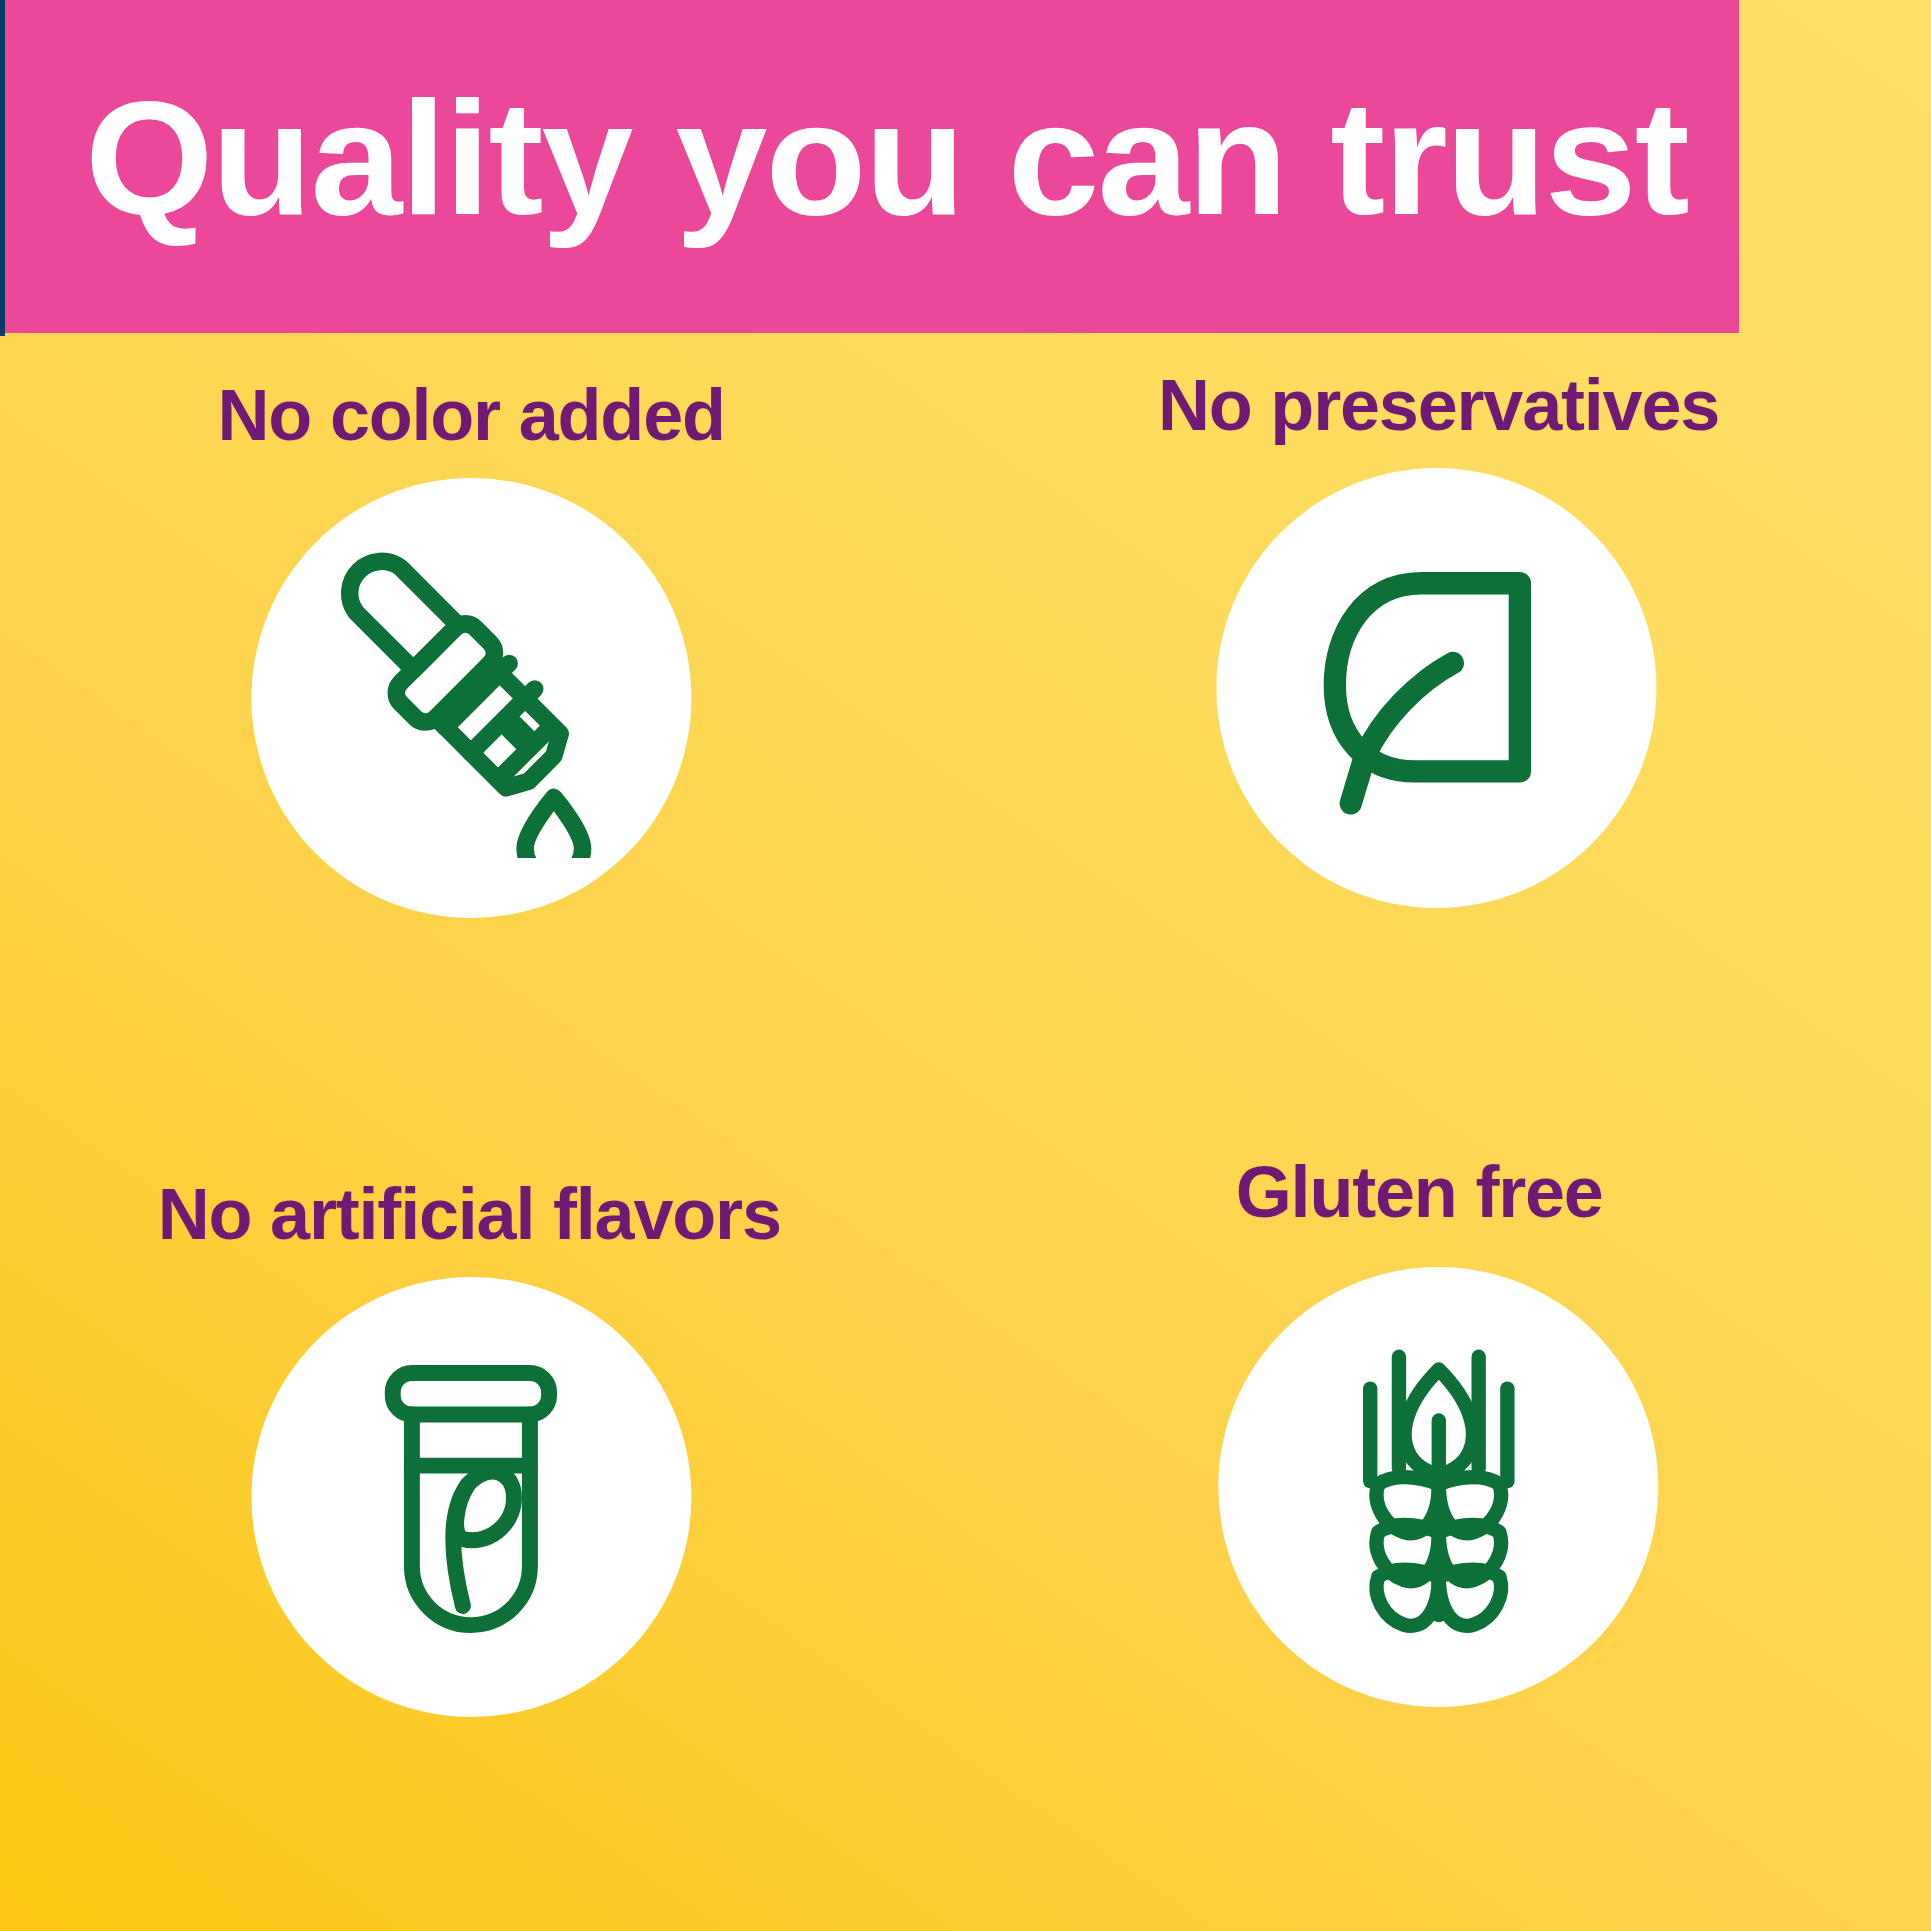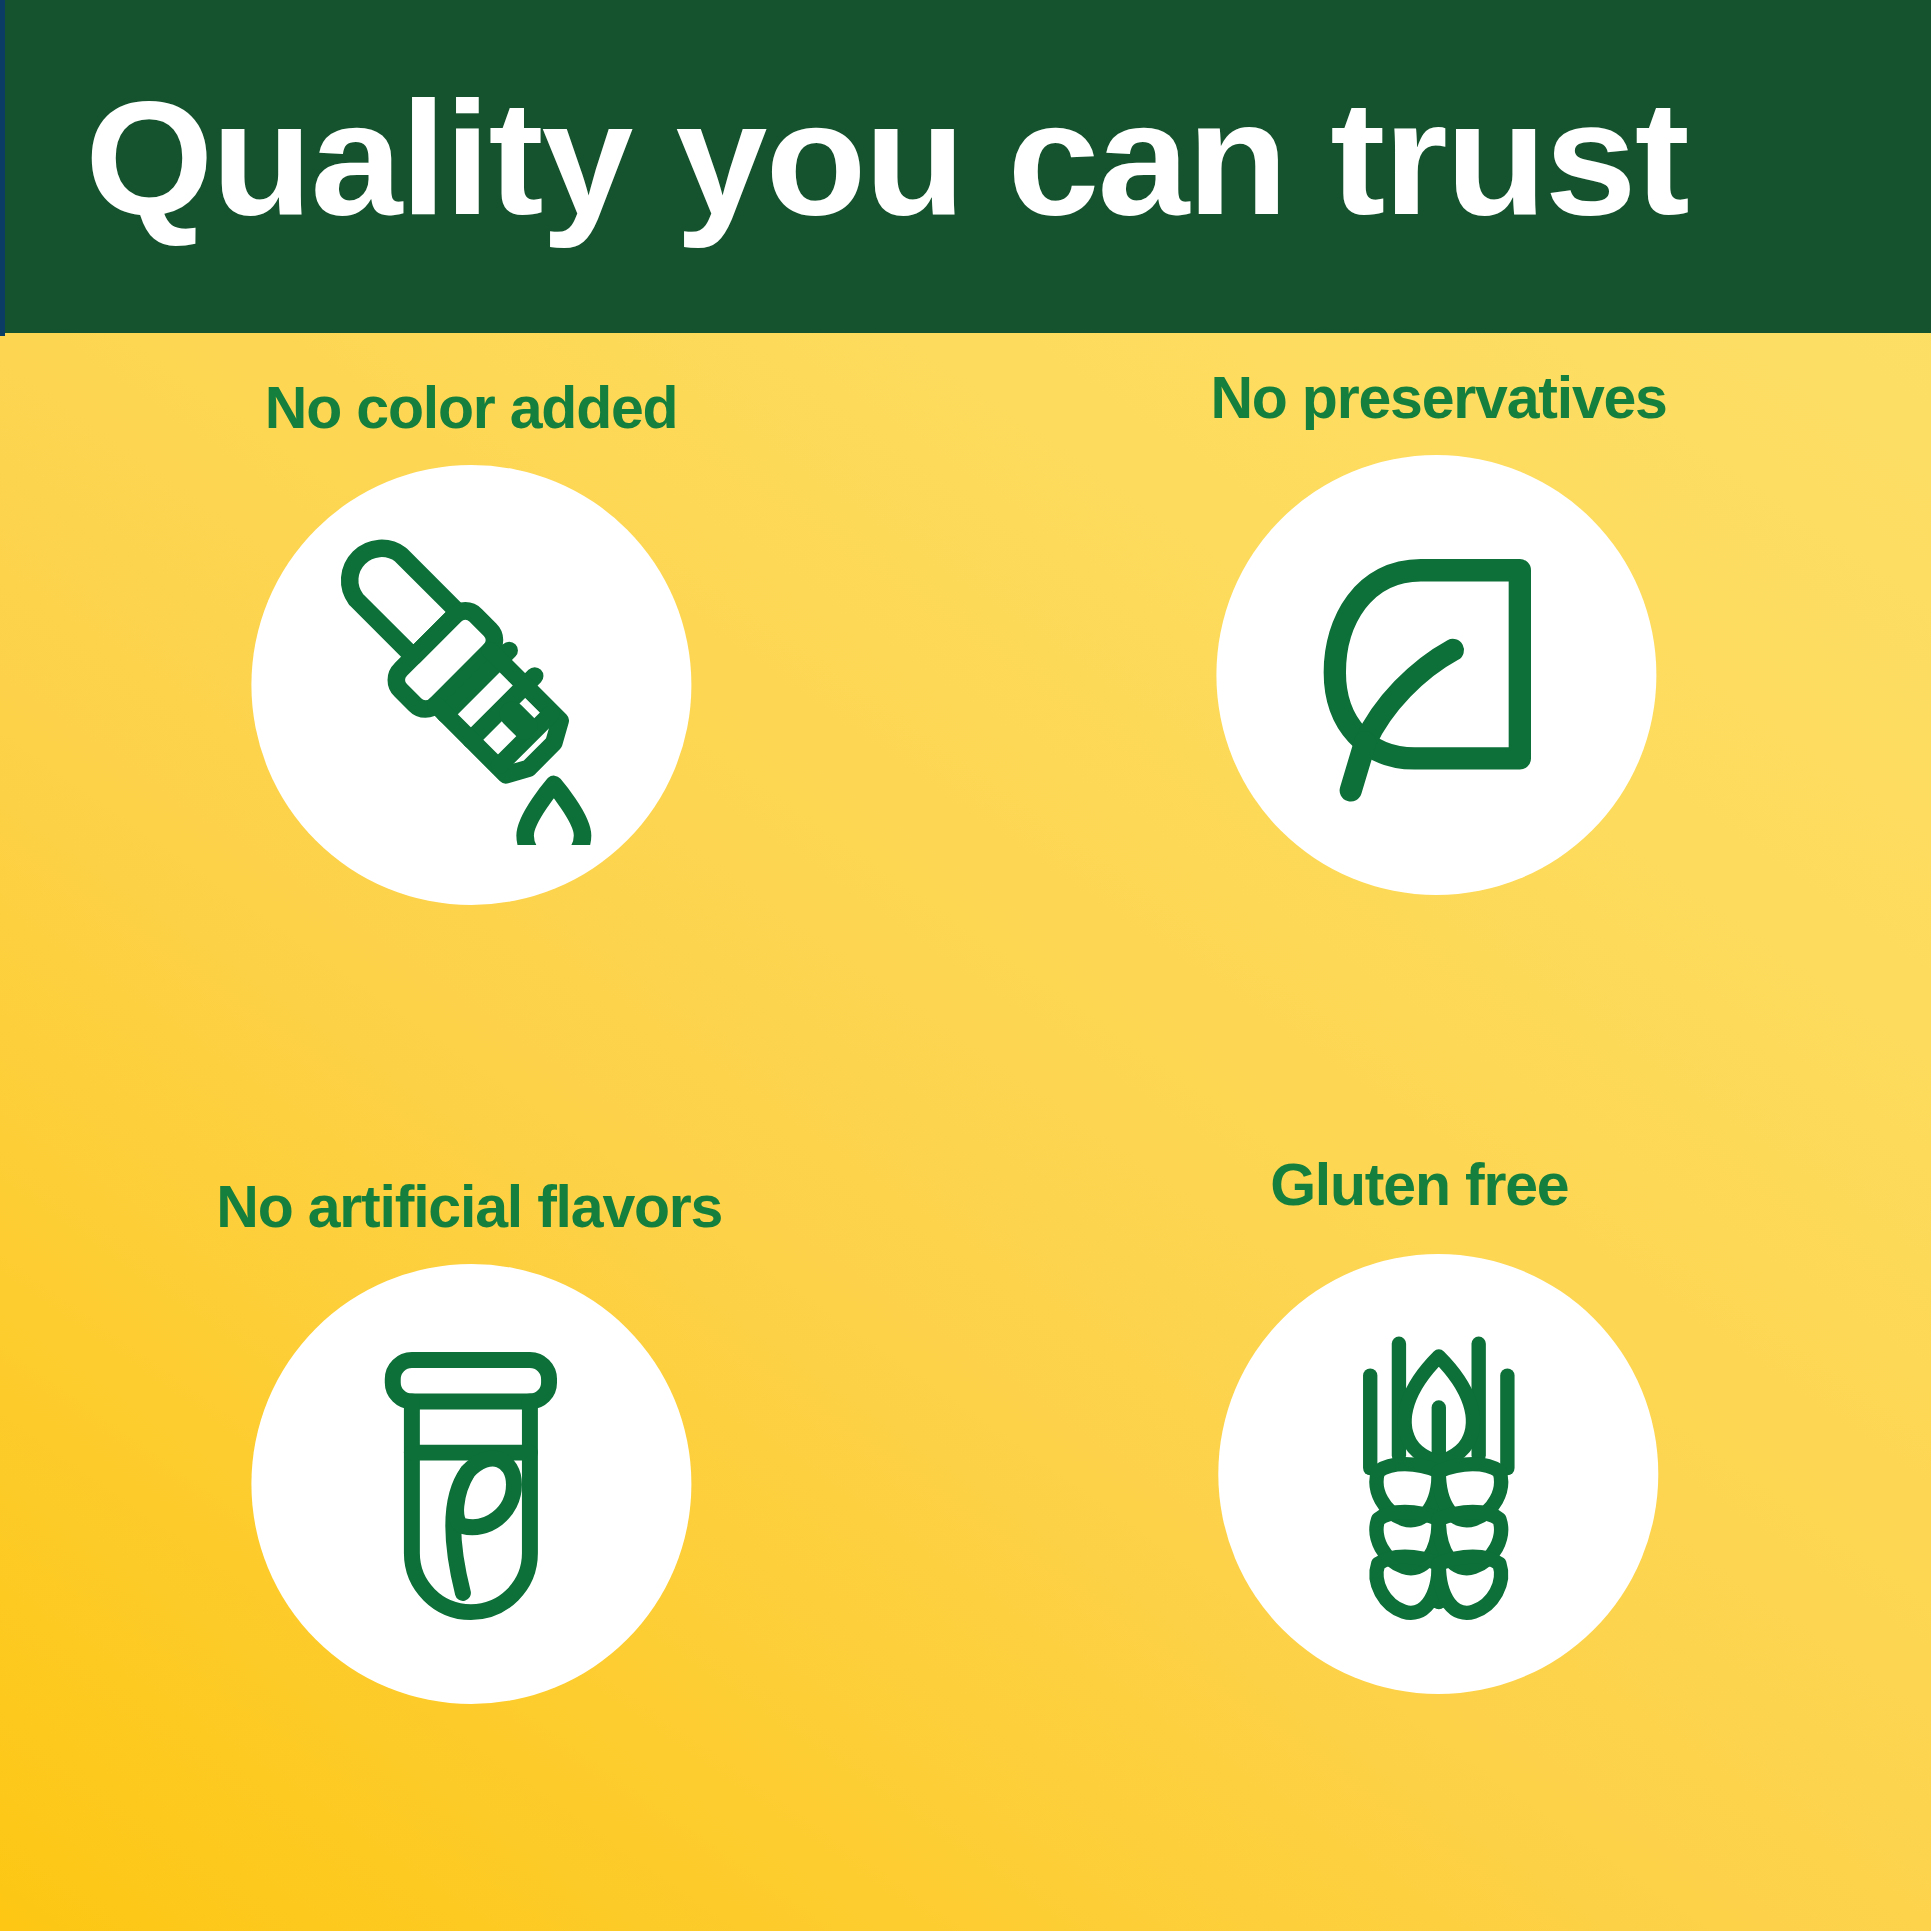--- a/index.html
+++ b/index.html
@@ -32,23 +32,23 @@
     height: 336px;
     background: #0B3C63;
     z-index: 6;
   }
 
   
   #header-band {
     position: absolute;
     left: 0;
     top: 0;
-    width: 1931px;
+    width: 1739px;
     height: 333px;
-    background: #14532d;
+    background: #ec4899;
     z-index: 4;
     display: flex;
     align-items: center;
     justify-content: flex-start;
   }
   #header-title {
     color: #FFFFFF;
     font-size: 162px;
     font-weight: 700;
     letter-spacing: -1.9px;
@@ -77,22 +77,22 @@
     display: flex;
     flex-direction: column;
     align-items: center;
   }
   .badge-cell.cell-tl { padding-top: 46px; }
   .badge-cell.cell-tr { padding-top: 46px; }
   .badge-cell.cell-bl { padding-top: 36px; }
   .badge-cell.cell-br { padding-top: 24px; gap: 12px; }
 
   .badge-label {
-    color: #15803d;
-    font-size: 59px;
+    color: #701a75;
+    font-size: 72px;
     font-weight: 700;
     line-height: 1.0;
     text-align: center;
     letter-spacing: -1.2px;
     max-width: 753px;
     margin-bottom: 27px;
   }
   .cell-tl .badge-label { transform: translateX(-11.6px); }
   .cell-tr .badge-label { transform: translateX(-13.5px); }
   .cell-bl .badge-label { transform: translateX(-9.7px); }

